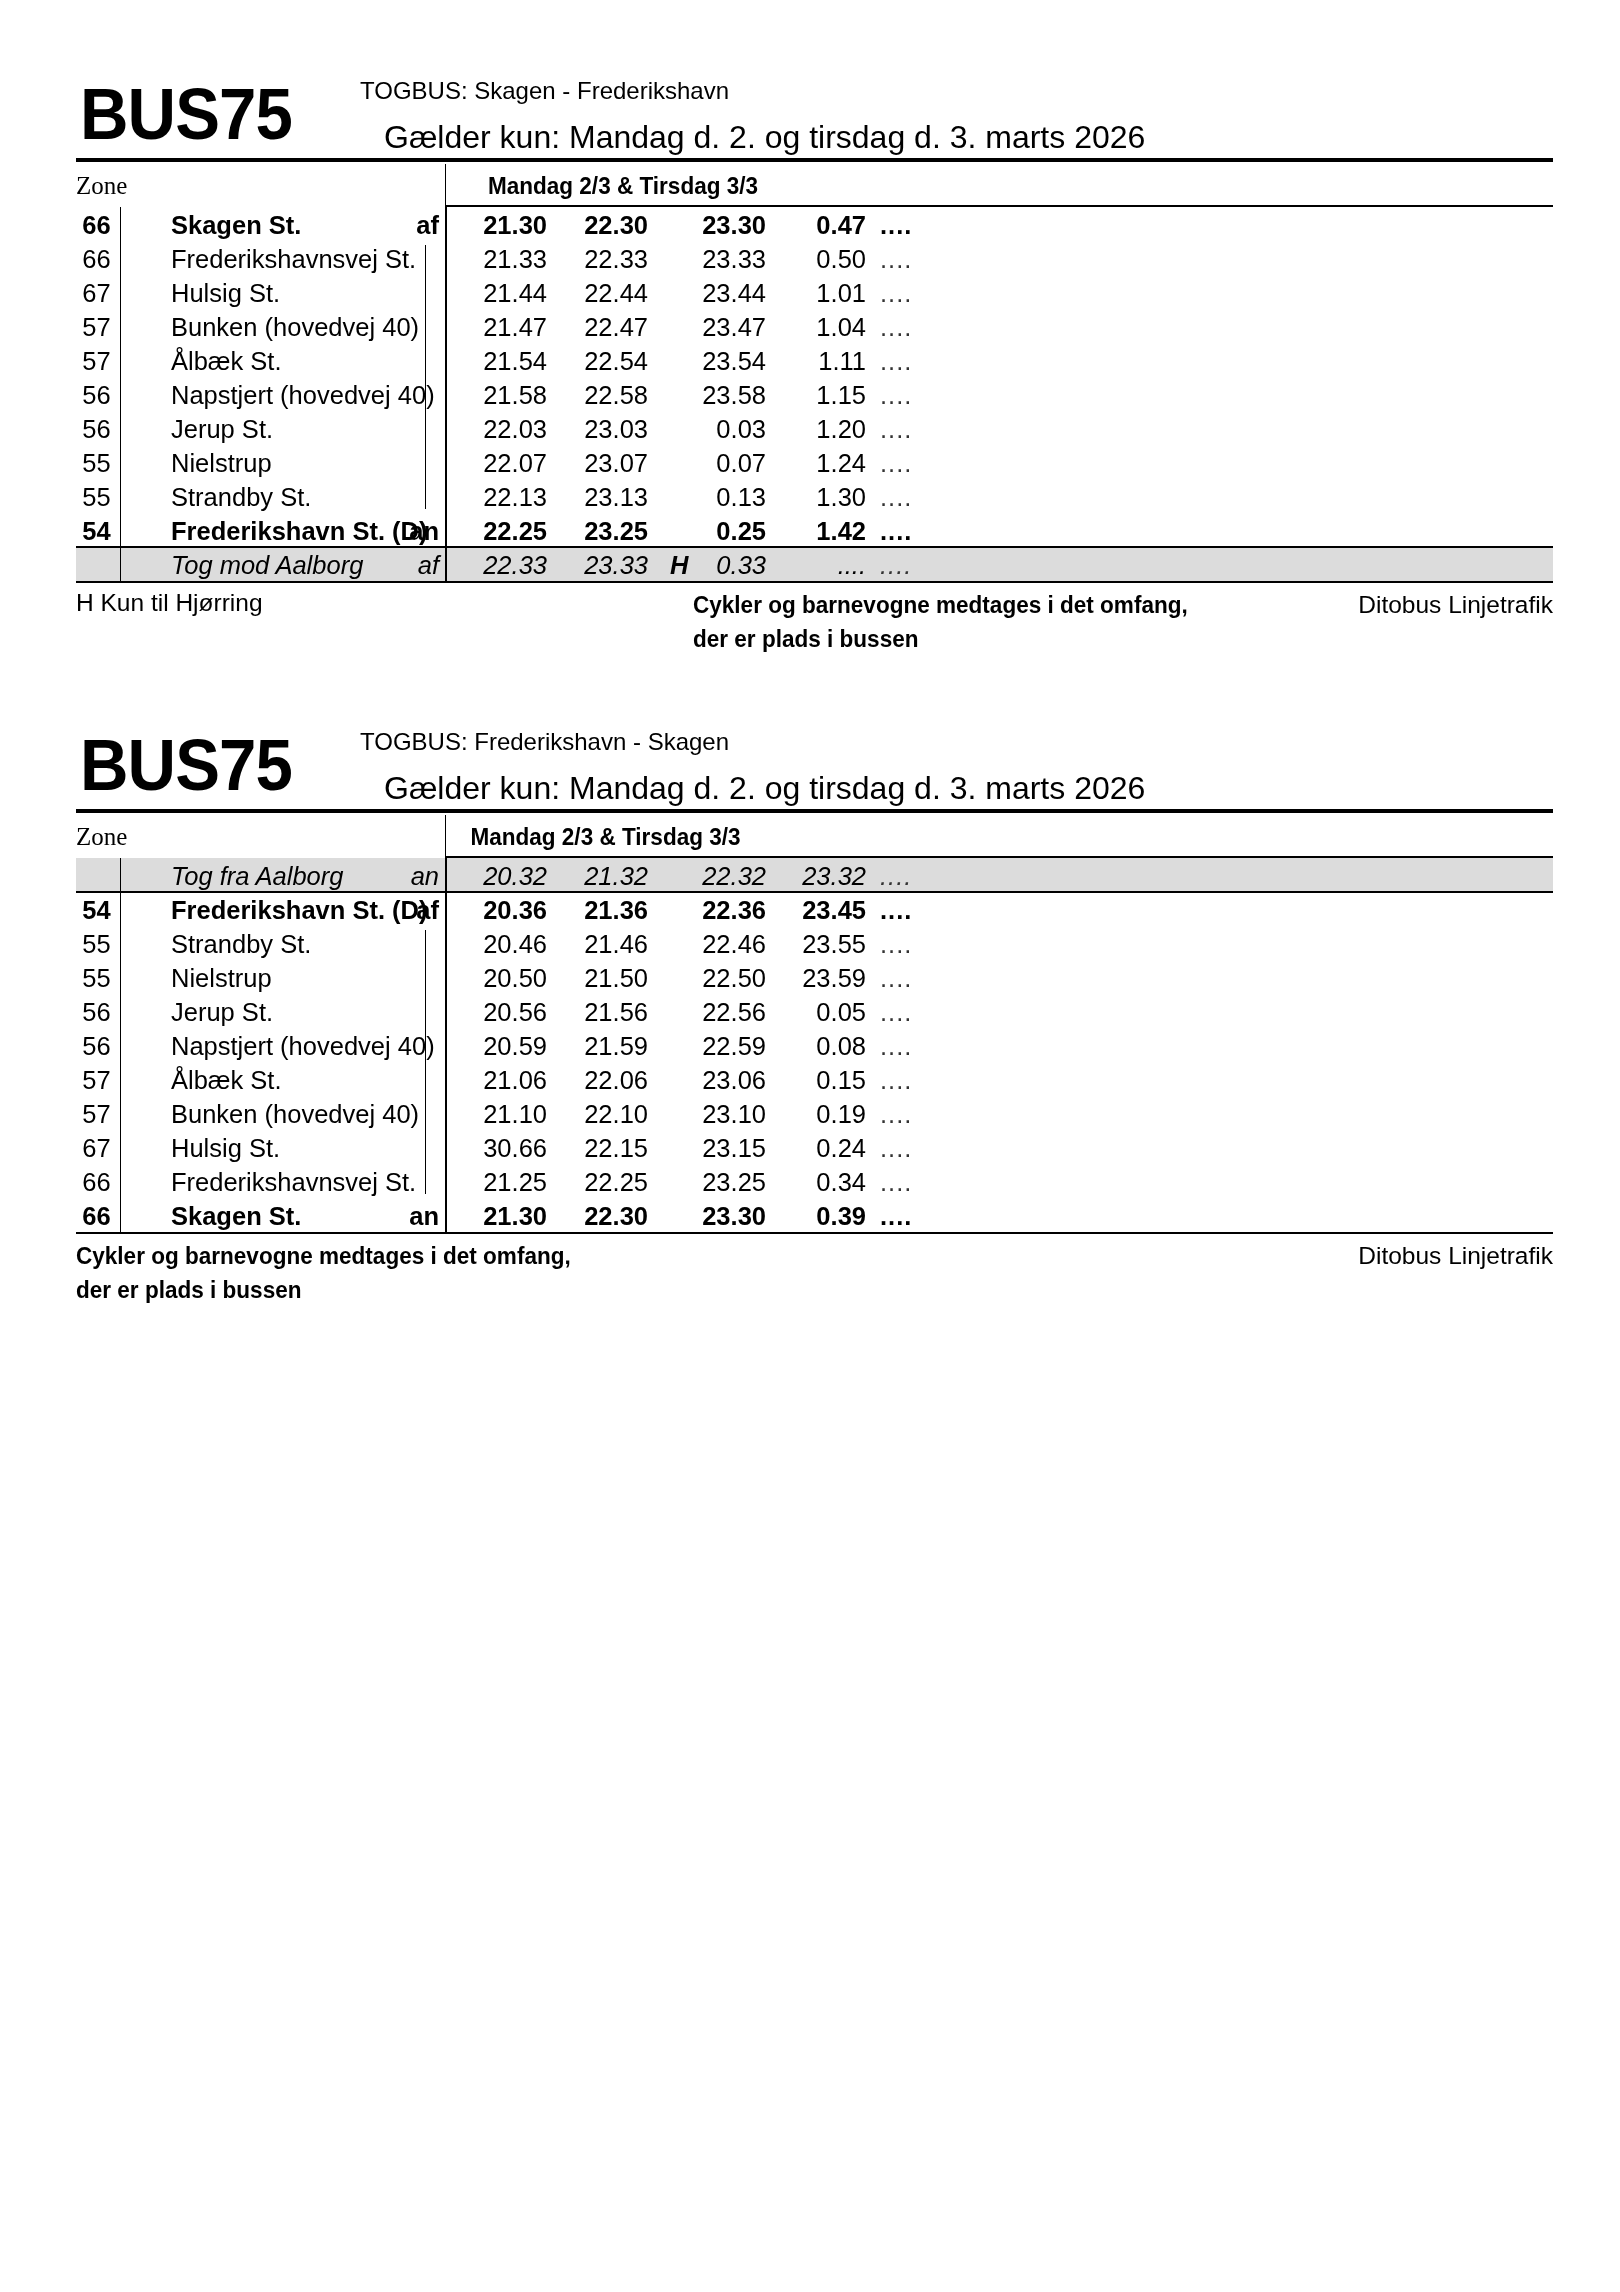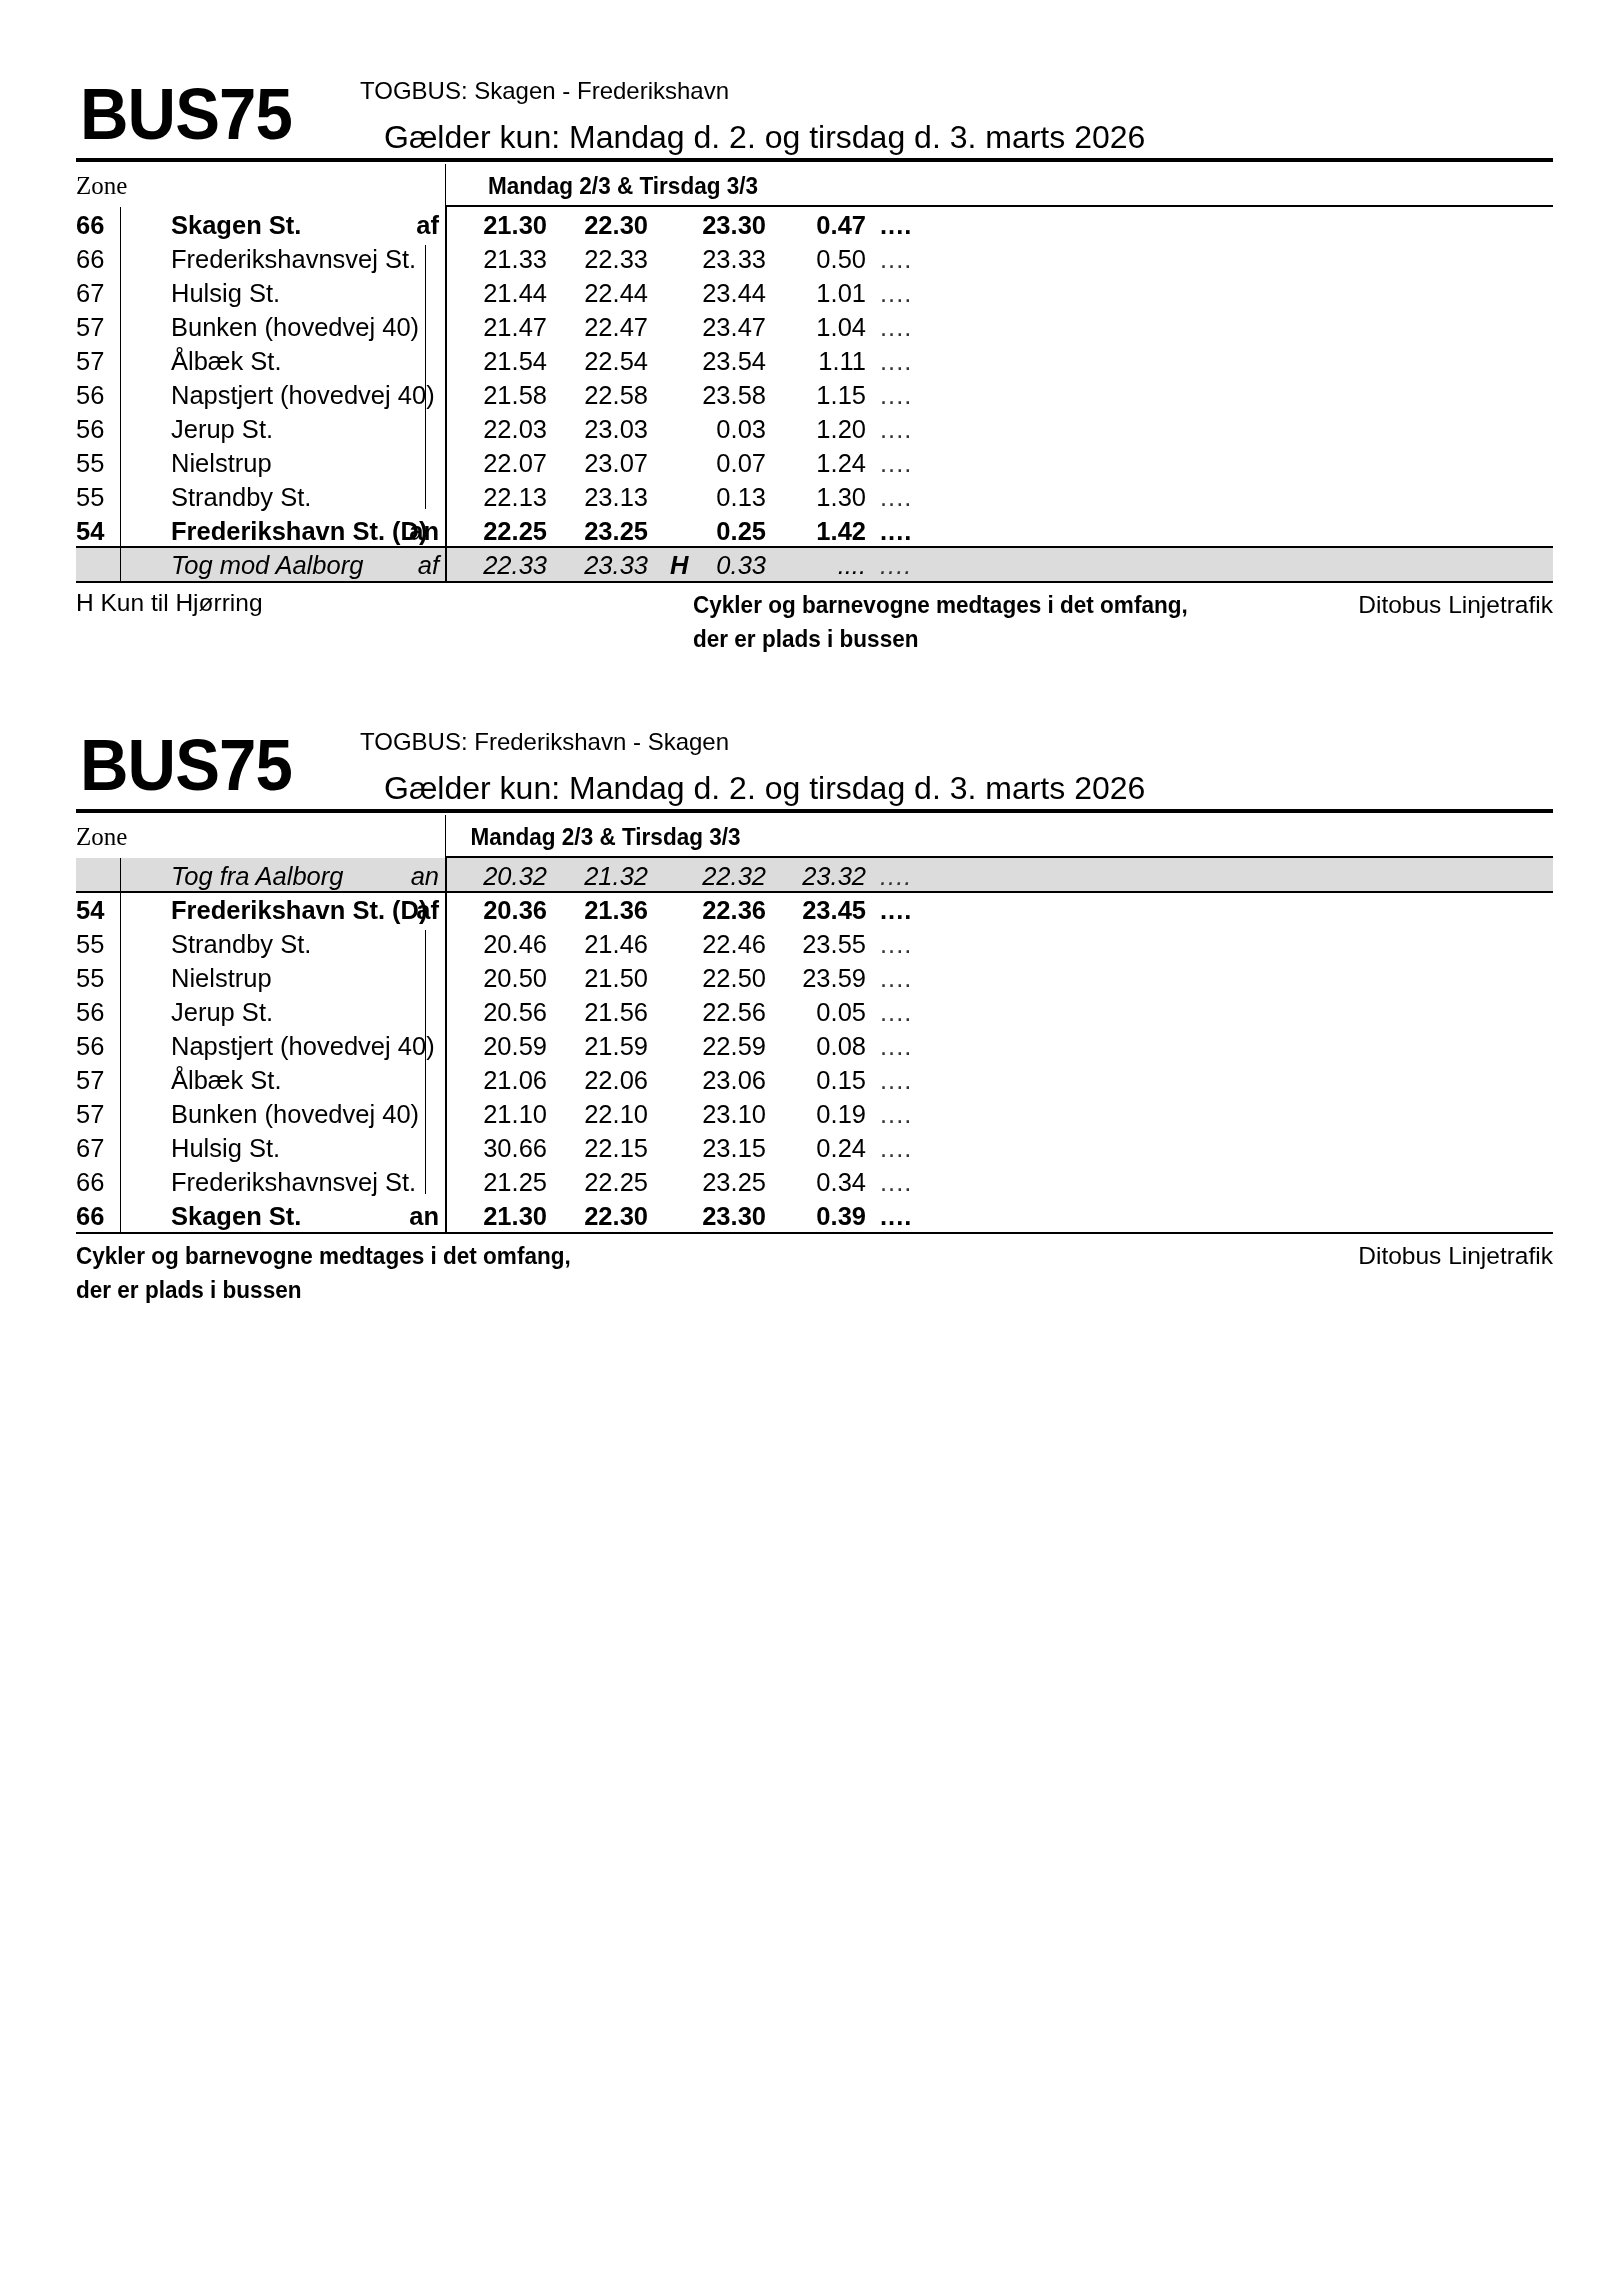--- a/index.html
+++ b/index.html
@@ -17,21 +17,21 @@
   .zone-row { position: relative; height: 47px; }
   .zone-lbl { position: absolute; left: 0; top: 11.8px; font-size: 25px; font-family: Liberation Serif, serif; }
   .day-lbl { position: absolute; left: 0; width: 1094px; text-align: center; top: 11.8px; font-size: 24.5px; font-weight: bold; transform: scaleX(0.92); }
   .vline-hdr { position: absolute; left: 369px; top: 3.9px; bottom: 0; width: 1px; background: #000; }
   .thin-under-day { position: absolute; left: 369px; right: 0; bottom: 0; height: 2px; background: #000; }
 
   .rows { position: relative; }
   .row { position: relative; height: 34px; font-size: 25.5px; }
   .row.bold { font-weight: bold; }
   .row.gray { background: #dcdcdc; font-style: italic; padding-left: 37px; }
-  .row .zone { position: absolute; left: 0; width: 41px; text-align: left; top: 3.9px; }
+  .row .zone { position: absolute; left: 0; width: 41px; text-align: center; top: 3.9px; }
   .row .name { position: absolute; left: 47px; top: 3.9px; white-space: nowrap; margin-left: 48px; }
   .row .aa { position: absolute; left: 294px; width: 69px; text-align: right; top: 3.9px; }
   .row .t { position: absolute; top: 3.9px; text-align: right; width: 88px; }
   .row .c0 { left: 383px; }
   .row .c1 { left: 484px; }
   .row .c2 { left: 602px; }
   .row .c3 { left: 702px; }
   .row .c4 { left: 804px; width: 39px; text-align: left; }
   .row .hmark { position: absolute; left: 594px; top: 3.9px; font-style: italic; font-weight: bold; }
   .row .dots { font-weight: normal; letter-spacing: 1px; color: #333; }

